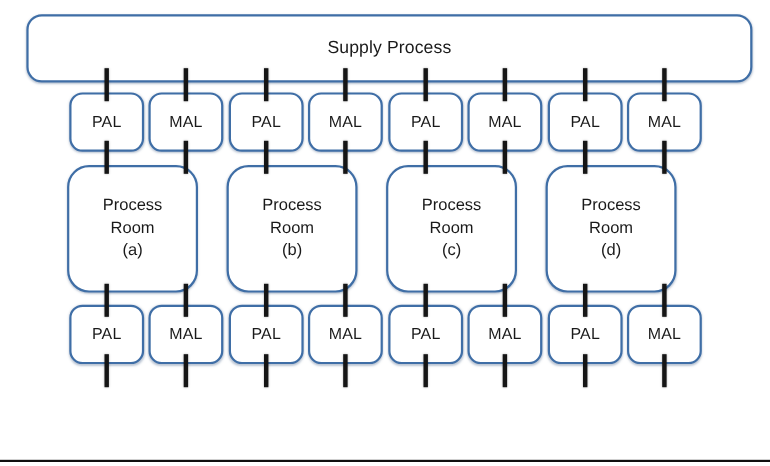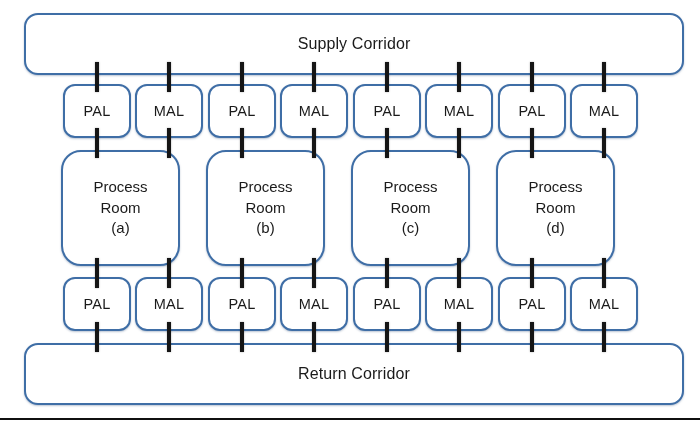--- a/index.html
+++ b/index.html
@@ -98,21 +98,21 @@
     background: #101010;
     z-index: 9;
   }
 </style>
 </head>
 <body>
 
 <div id="diagram">
 
   <div class="box corridor" id="supply-corridor">
-    <span>Supply Corridor</span>
+    <span>Supply Process</span>
   </div>
 
   <div class="box airlock airlock-top" style="left:63px">
     <span>PAL</span>
   </div>
   <div class="box airlock airlock-top" style="left:135px">
     <span>MAL</span>
   </div>
   <div class="box airlock airlock-top" style="left:208px">
     <span>PAL</span>
@@ -180,23 +180,20 @@
   <div class="box airlock airlock-bottom" style="left:425px">
     <span>MAL</span>
   </div>
   <div class="box airlock airlock-bottom" style="left:498px">
     <span>PAL</span>
   </div>
   <div class="box airlock airlock-bottom" style="left:570px">
     <span>MAL</span>
   </div>
 
-  <div class="box corridor" id="return-corridor">
-    <span>Return Corridor</span>
-  </div>
 
   <div class="connector conn-supply" style="left:97px"></div>
   <div class="connector conn-supply" style="left:169px"></div>
   <div class="connector conn-supply" style="left:242px"></div>
   <div class="connector conn-supply" style="left:314px"></div>
   <div class="connector conn-supply" style="left:387px"></div>
   <div class="connector conn-supply" style="left:459px"></div>
   <div class="connector conn-supply" style="left:532px"></div>
   <div class="connector conn-supply" style="left:604px"></div>
 

